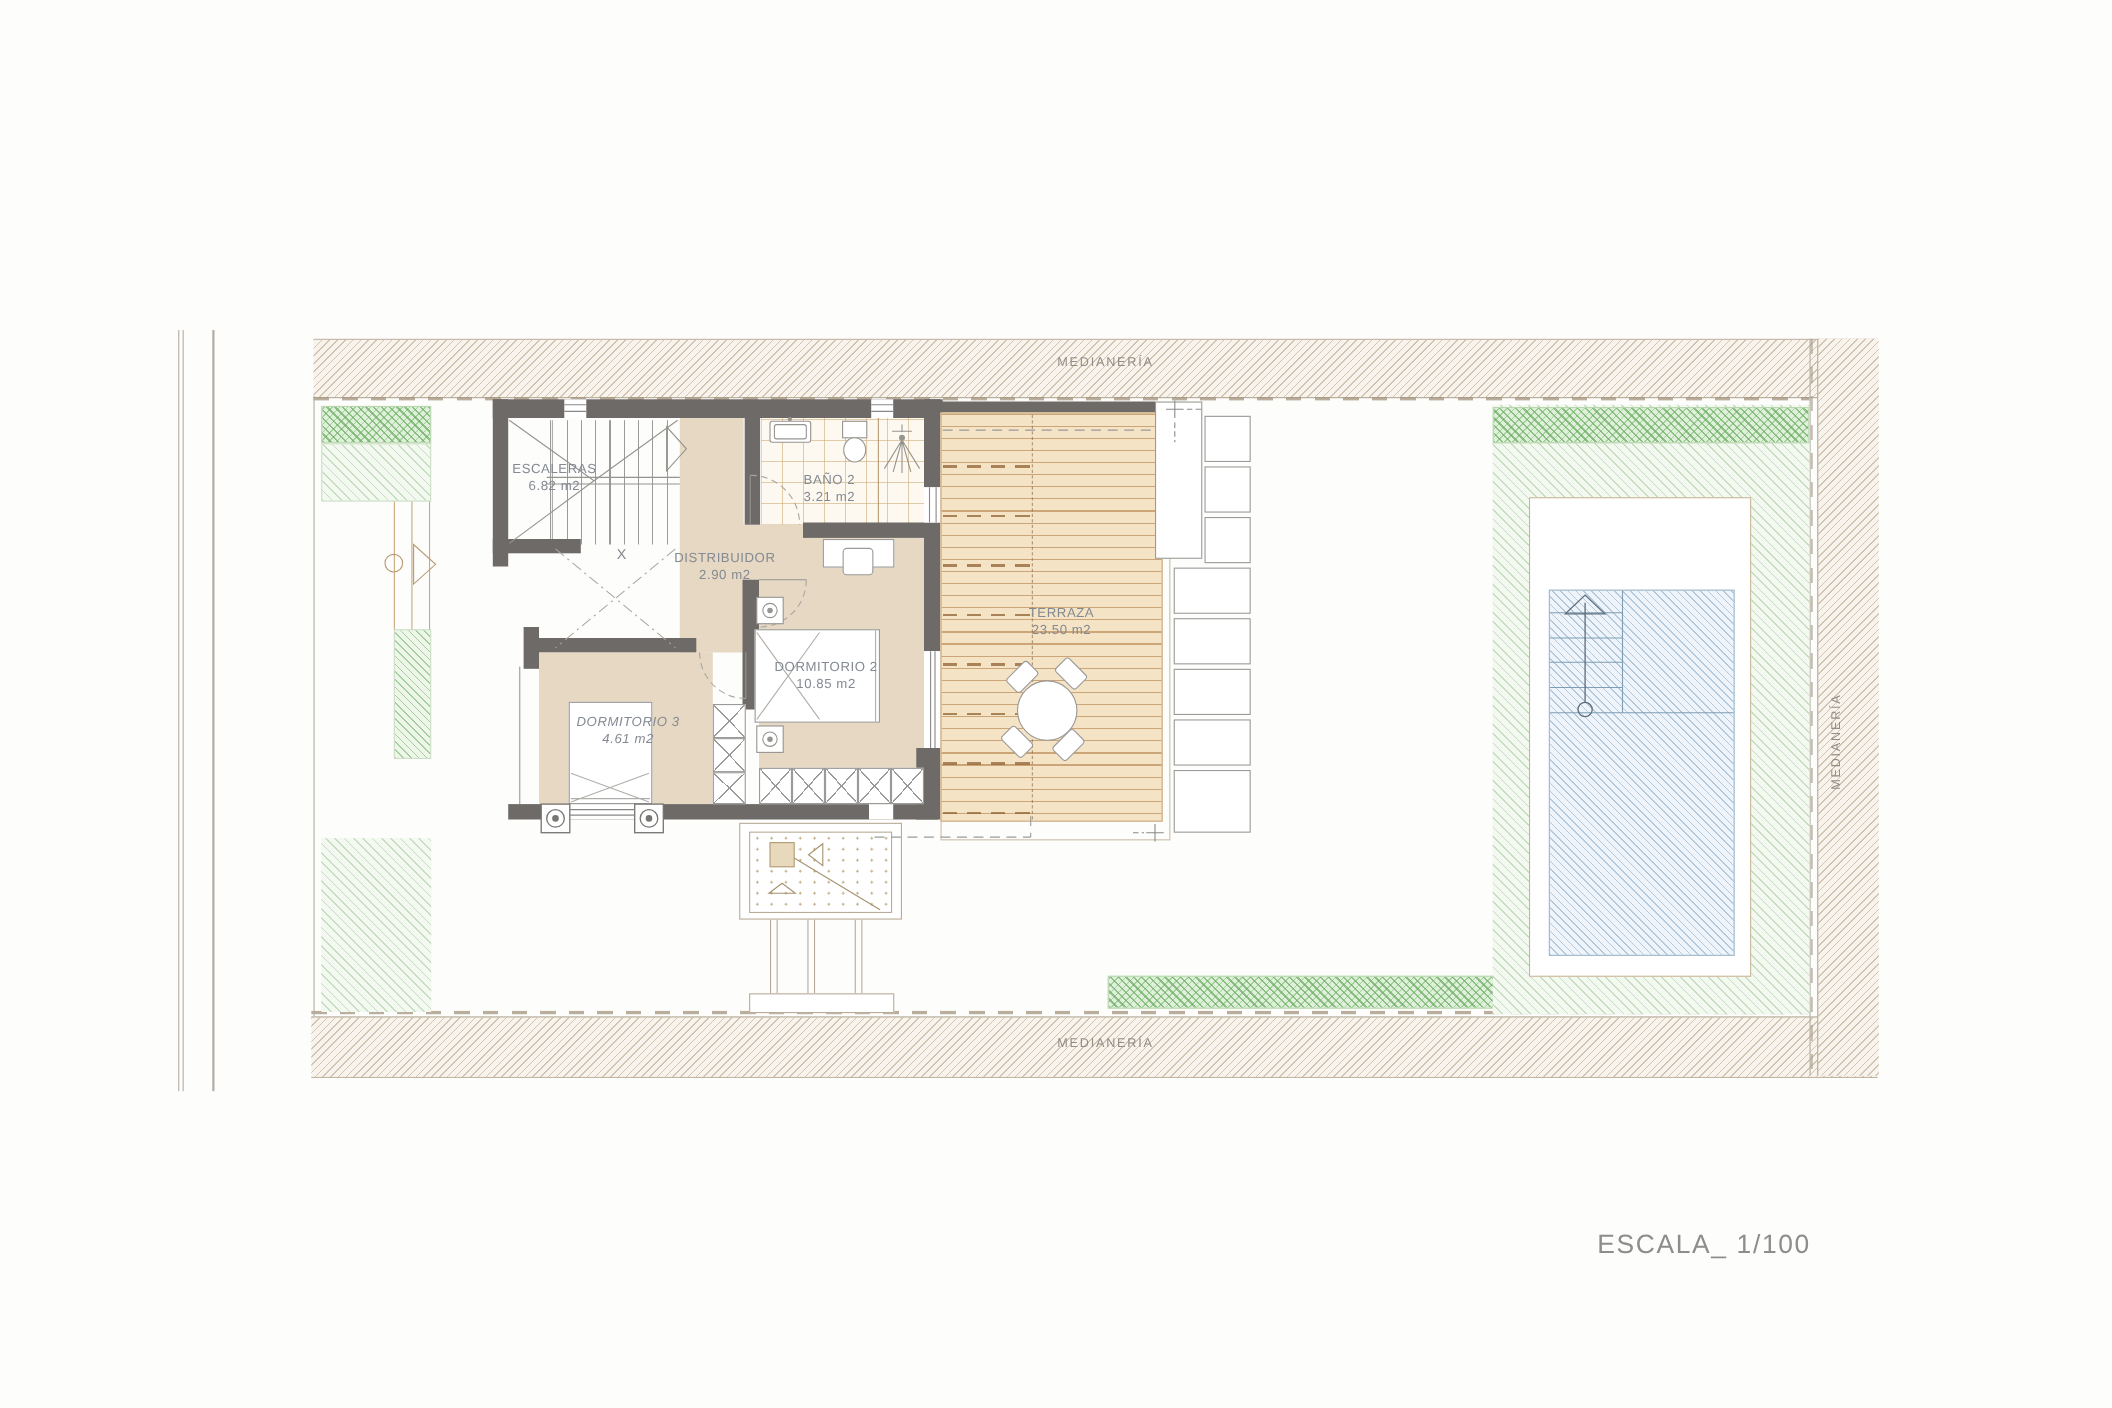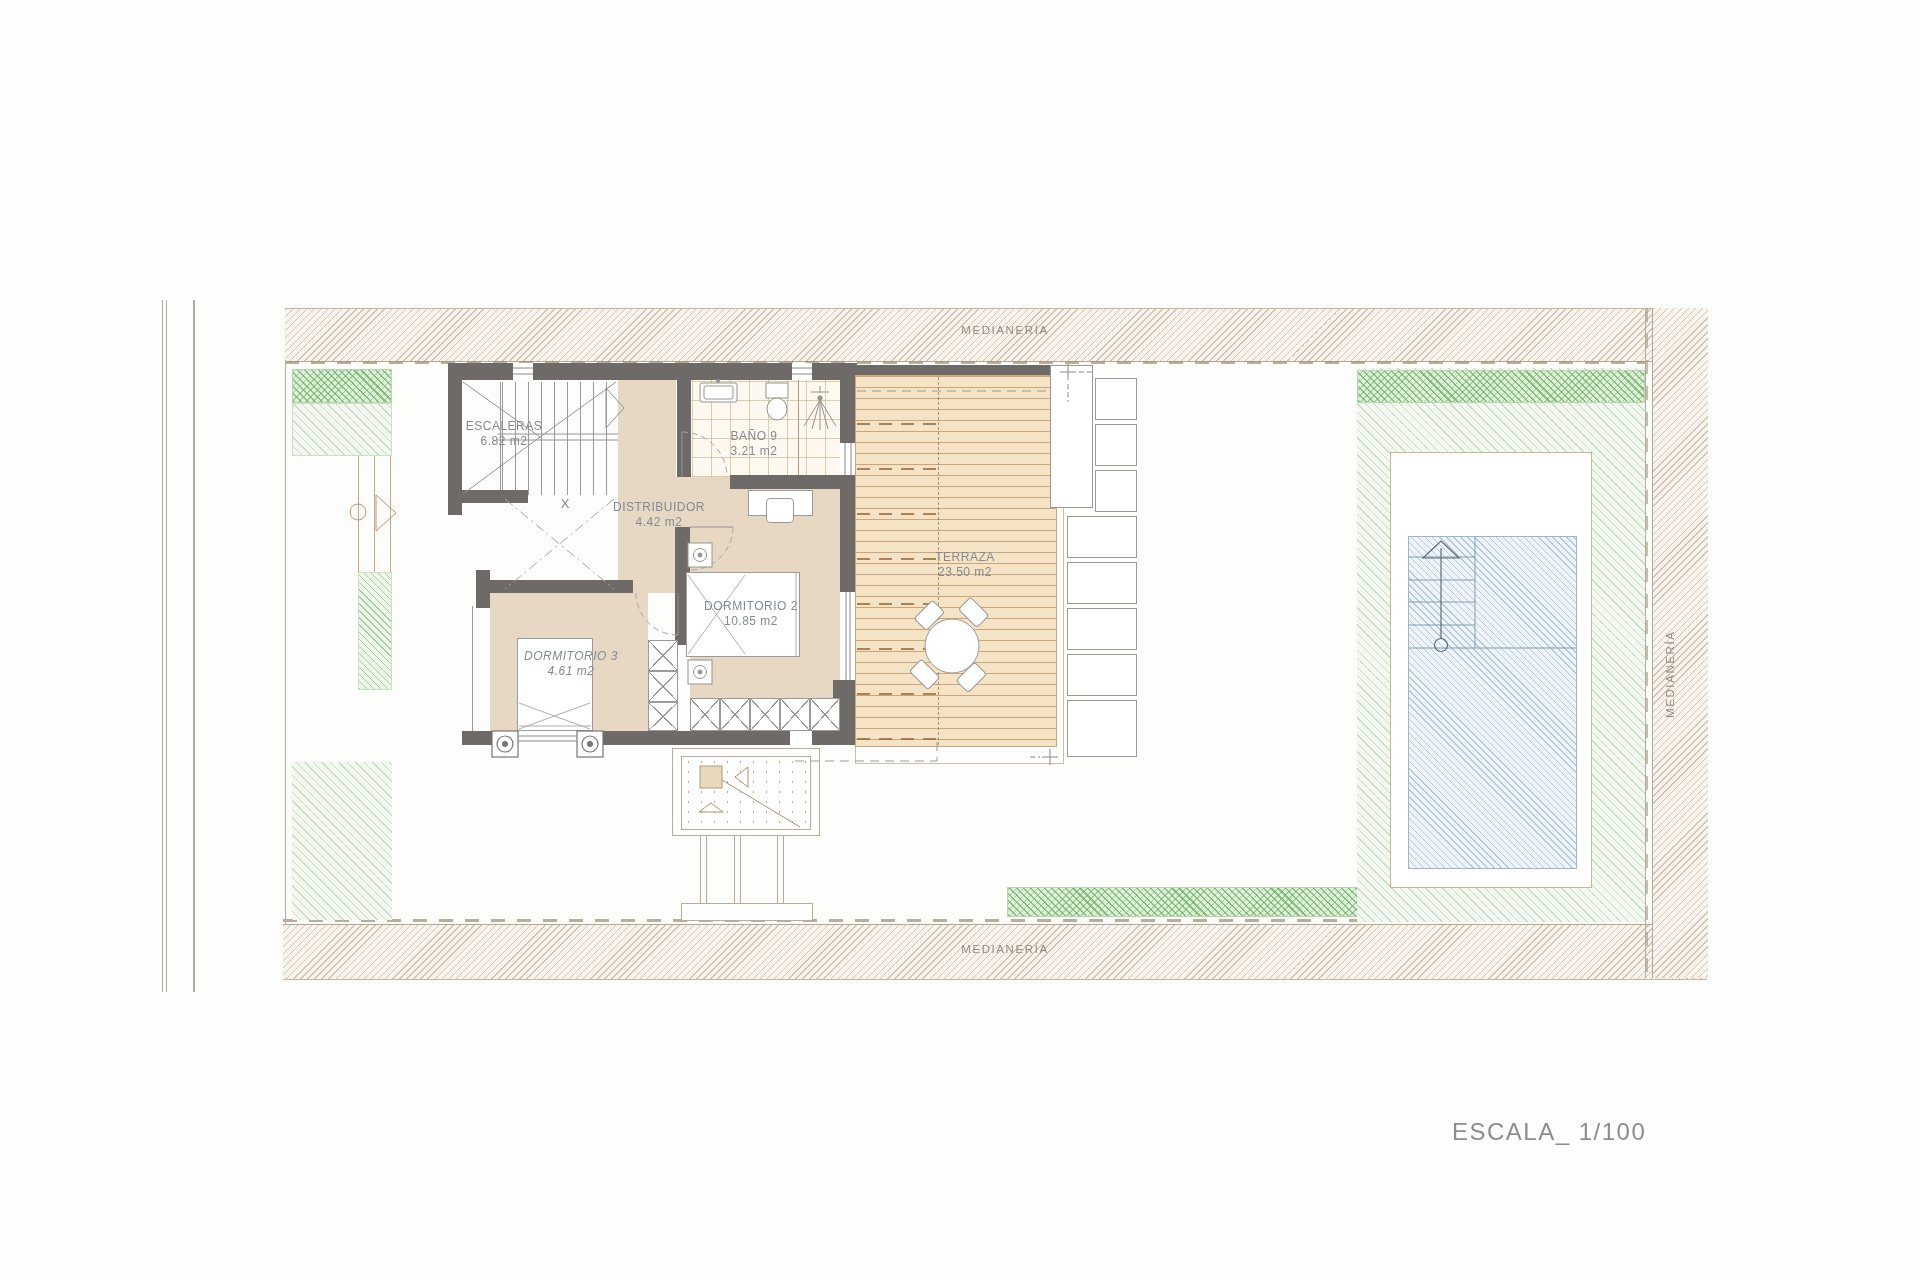--- a/index.html
+++ b/index.html
@@ -261,26 +261,26 @@
       <path d="M1042,757 H1058 M1050,749 V765"></path>
       <path d="M1030,757 H1040" stroke-dasharray="5 3"></path>
     </g>
   </svg>
 
   <div class="lbl" style="left:404px;top:419px;">
     <span>ESCALERAS</span>
     <span>6.82 m2</span>
   </div>
   <div class="lbl" style="left:654px;top:429px;">
-    <span>BAÑO 9</span>
+    <span>BAÑO 2</span>
     <span>3.21 m2</span>
   </div>
   <div class="lbl" style="left:559px;top:500px;">
     <span>DISTRIBUIDOR</span>
-    <span>4.42 m2</span>
+    <span>2.90 m2</span>
   </div>
   <div class="lbl" style="left:651px;top:599px;">
     <span>DORMITORIO 2</span>
     <span>10.85 m2</span>
   </div>
   <div class="lbl" style="left:471px;top:649px;font-style:italic;">
     <span>DORMITORIO 3</span>
     <span>4.61 m2</span>
   </div>
   <div class="lbl" style="left:865px;top:550px;">

